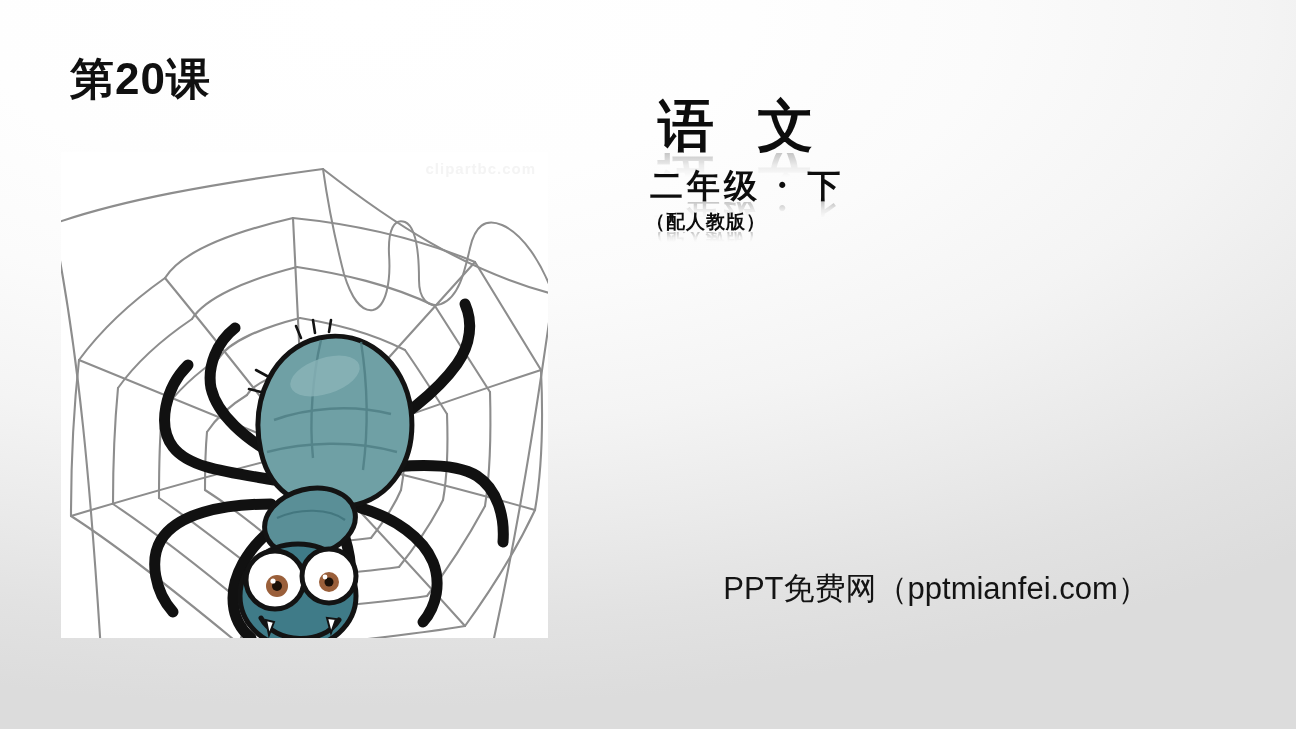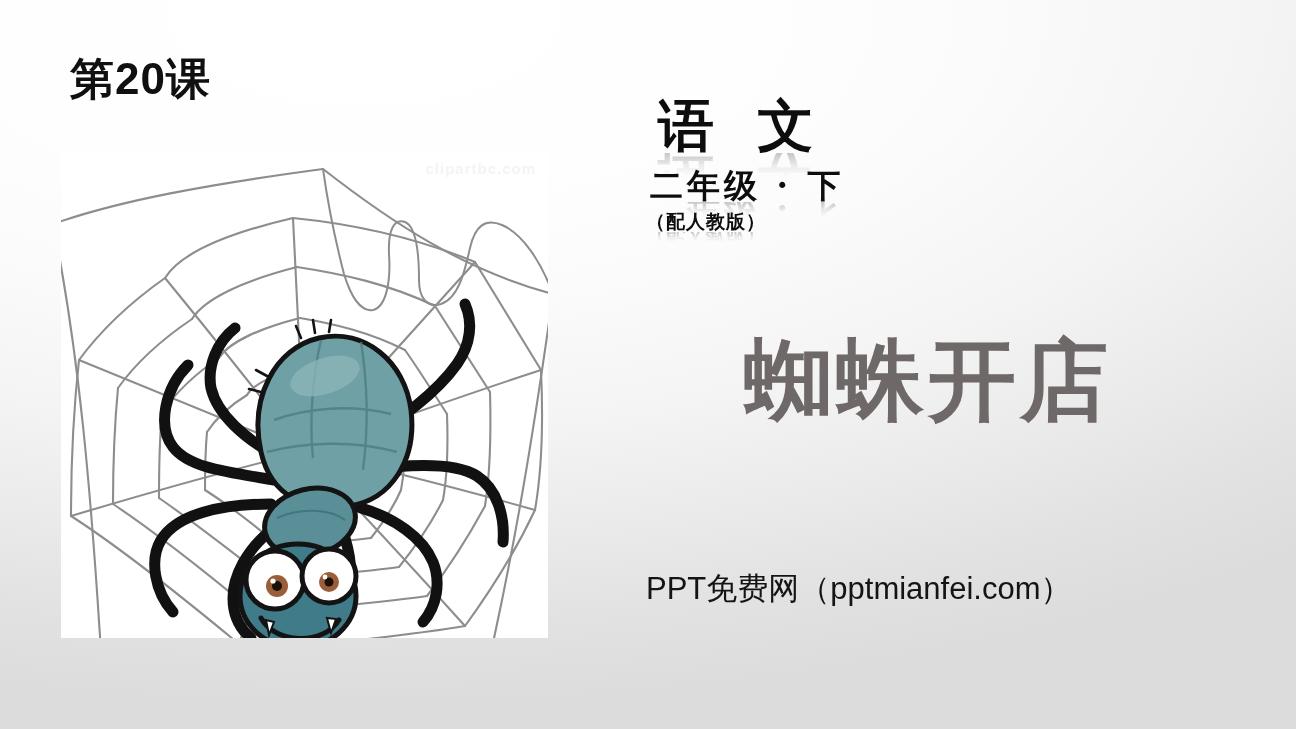--- a/index.html
+++ b/index.html
@@ -161,20 +161,21 @@
     text-indent: 4px;
     line-height: 1.12;
     white-space: nowrap;
   }
 
   #site-credit {
     position: absolute;
     left: 646px;
     top: 568px;
     width: 580px;
+    text-align: center;
     font-size: 31px;
     color: #141414;
     letter-spacing: 0px;
     white-space: nowrap;
   }
 </style>
 </head>
 <body>
 
 <div id="slide">
@@ -327,17 +328,16 @@
     <div id="grade-line" class="reflect-wrap">
       <span class="reflect-main">二年级 · 下</span>
       <span class="reflect-echo">二年级 · 下</span>
     </div>
     <div id="edition-line" class="reflect-wrap">
       <span class="reflect-main">（配人教版）</span>
       <span class="reflect-echo">（配人教版）</span>
     </div>
   </div>
 
-  <div id="main-title">蜘蛛开店</div>
 
   <div id="site-credit">PPT免费网（pptmianfei.com）</div>
 
 </div>
 
 </body></html>

